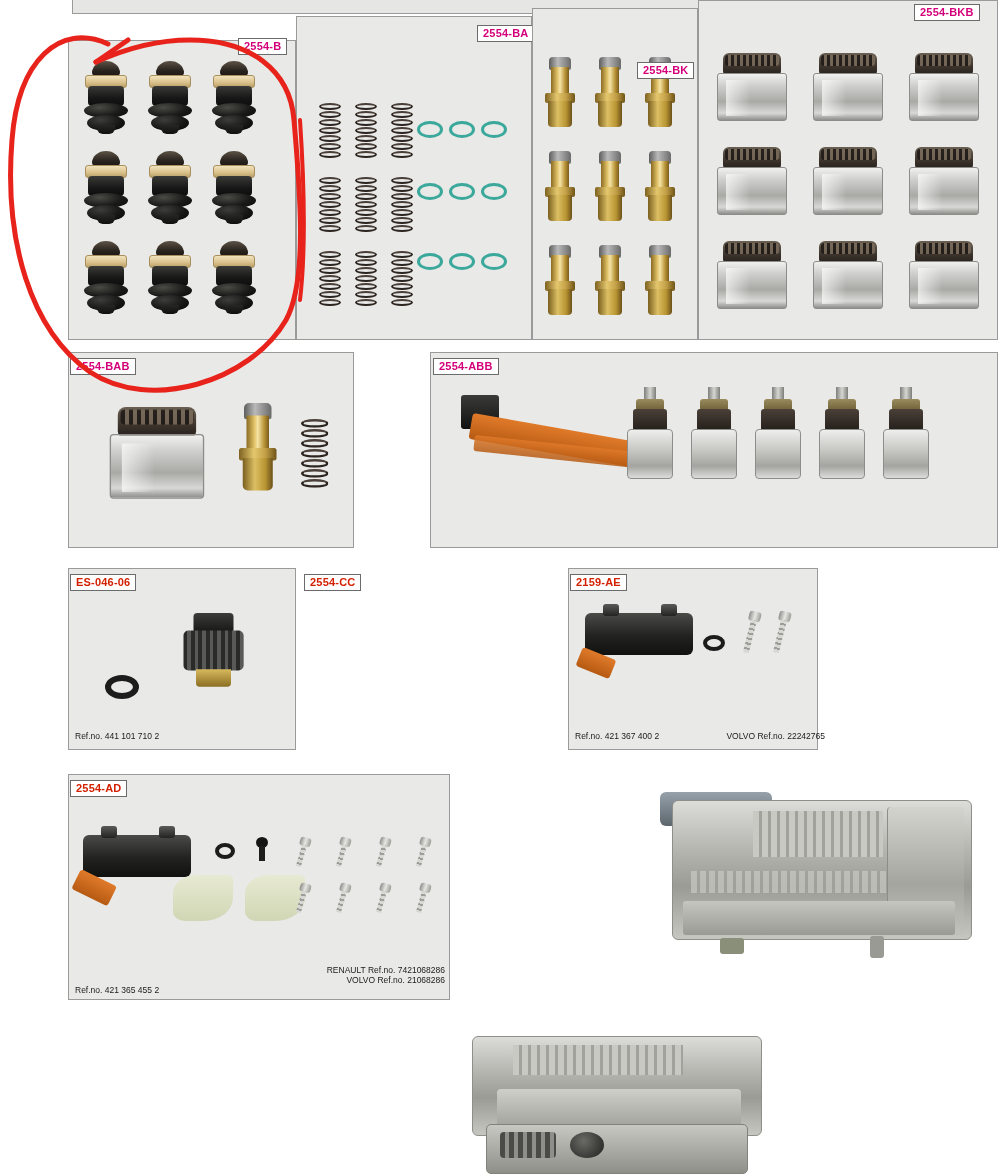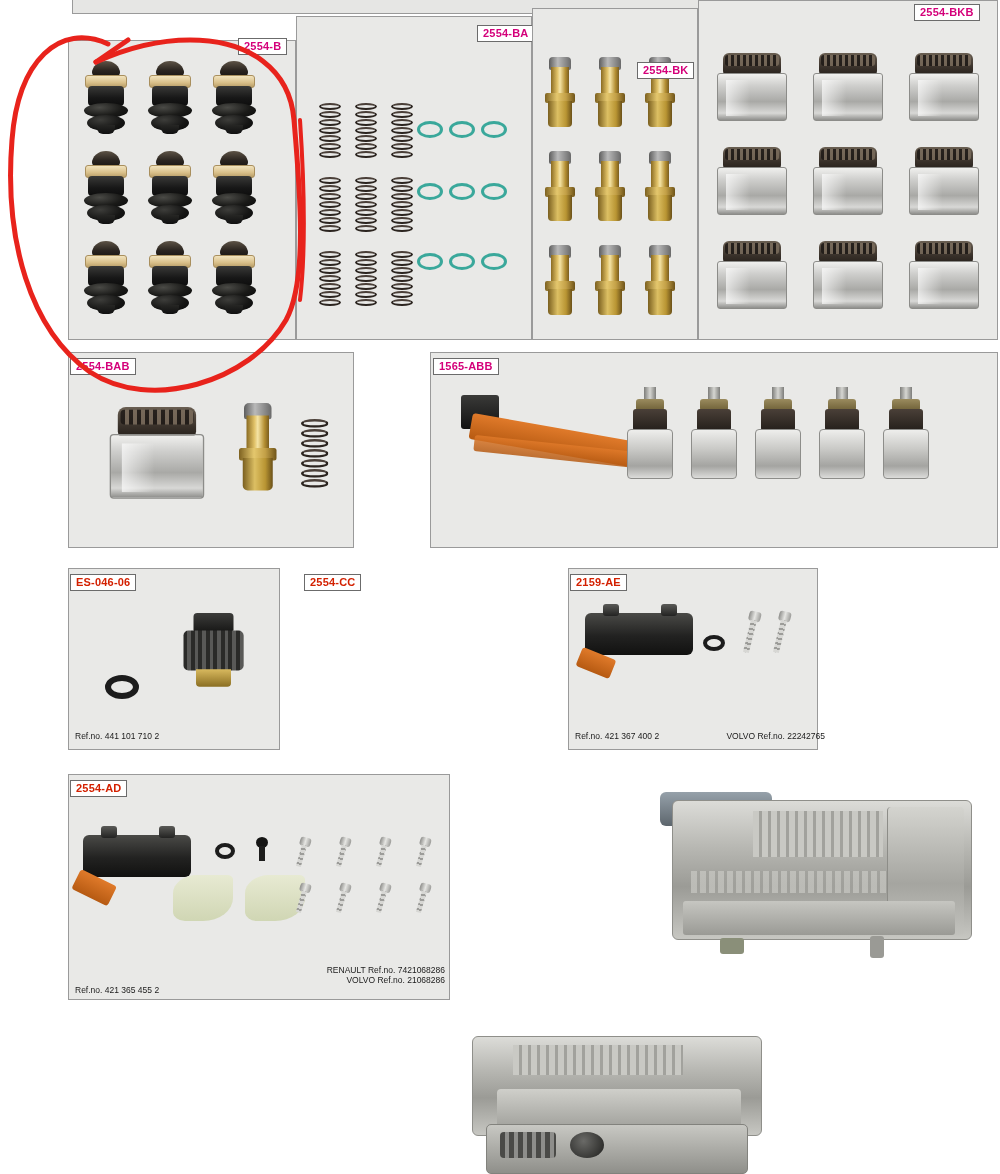--- a/index.html
+++ b/index.html
@@ -469,23 +469,23 @@
         <div class="coil"></div>
         <div class="can"></div>
       </div>
     <div class="sol" style="left:452px;top:34px;">
         <div class="pin"></div>
         <div class="nut"></div>
         <div class="coil"></div>
         <div class="can"></div>
       </div>
   </div>
-  <div class="chip magenta" style="left:433px;top:358px;">1565-ABB</div>
-
-  <div class="panel" style="left:68px;top:568px;width:212px;height:182px;">
+  <div class="chip magenta" style="left:433px;top:358px;">2554-ABB</div>
+
+  <div class="panel" style="left:68px;top:568px;width:228px;height:182px;">
     <div class="oring black" style="left:36px;top:106px;width:34px;height:24px;border-width:6px;"></div>
     <div class="sensorcap" style="left:112px;top:44px;transform:scale(1.25);transform-origin:left top;">
       <div class="top"></div>
         <div class="knurl"></div>
         <div class="brass"></div>
     </div>
     <div class="refs" style="left:6px;top:162px;">Ref.no. 441 101 710 2</div>
   </div>
   <div class="chip red" style="left:70px;top:574px;">ES-046-06</div>
 

